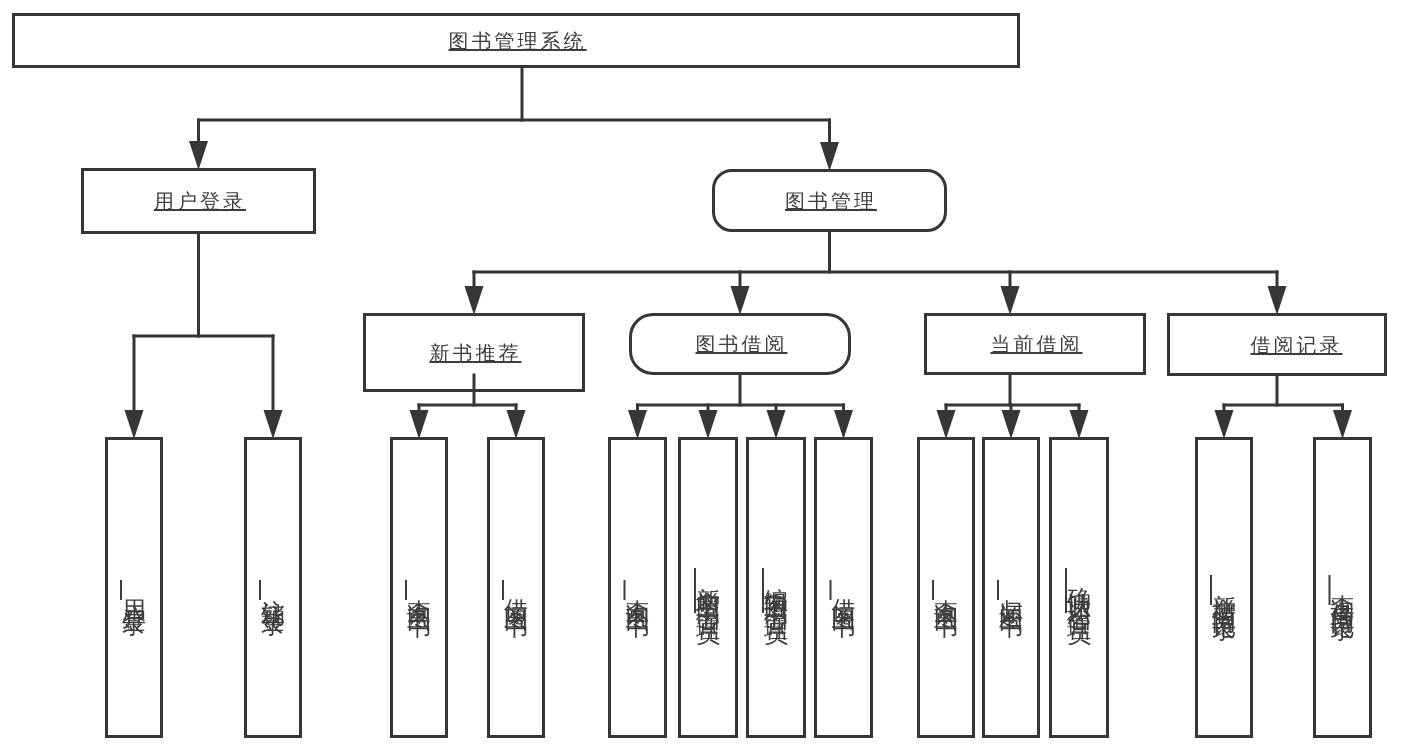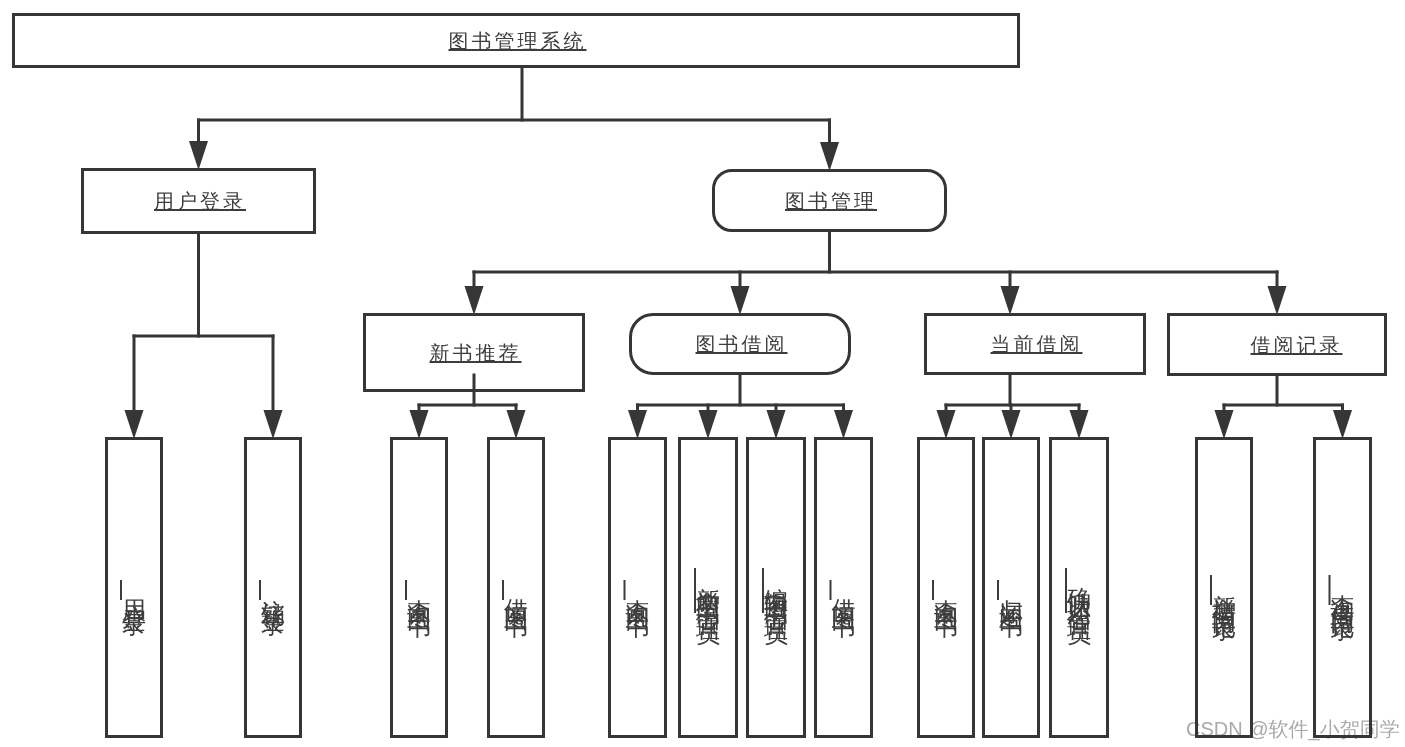--- a/index.html
+++ b/index.html
@@ -168,14 +168,13 @@
       <div class="node v" style="left: 1049px; top: 437px; width: 60px; height: 301px;">
         <span class="label">确认归还（管理员）</span>
       </div>
       <div class="node v" style="left: 1195px; top: 437px; width: 58px; height: 301px;">
         <span class="label">新增借阅记录</span>
       </div>
       <div class="node v" style="left: 1313px; top: 437px; width: 59px; height: 301px;">
         <span class="label">查询借阅记录</span>
       </div>
     </div>
-  <div class="watermark">CSDN @软件_小贺同学</div>
 </div>
 
 </body></html>

